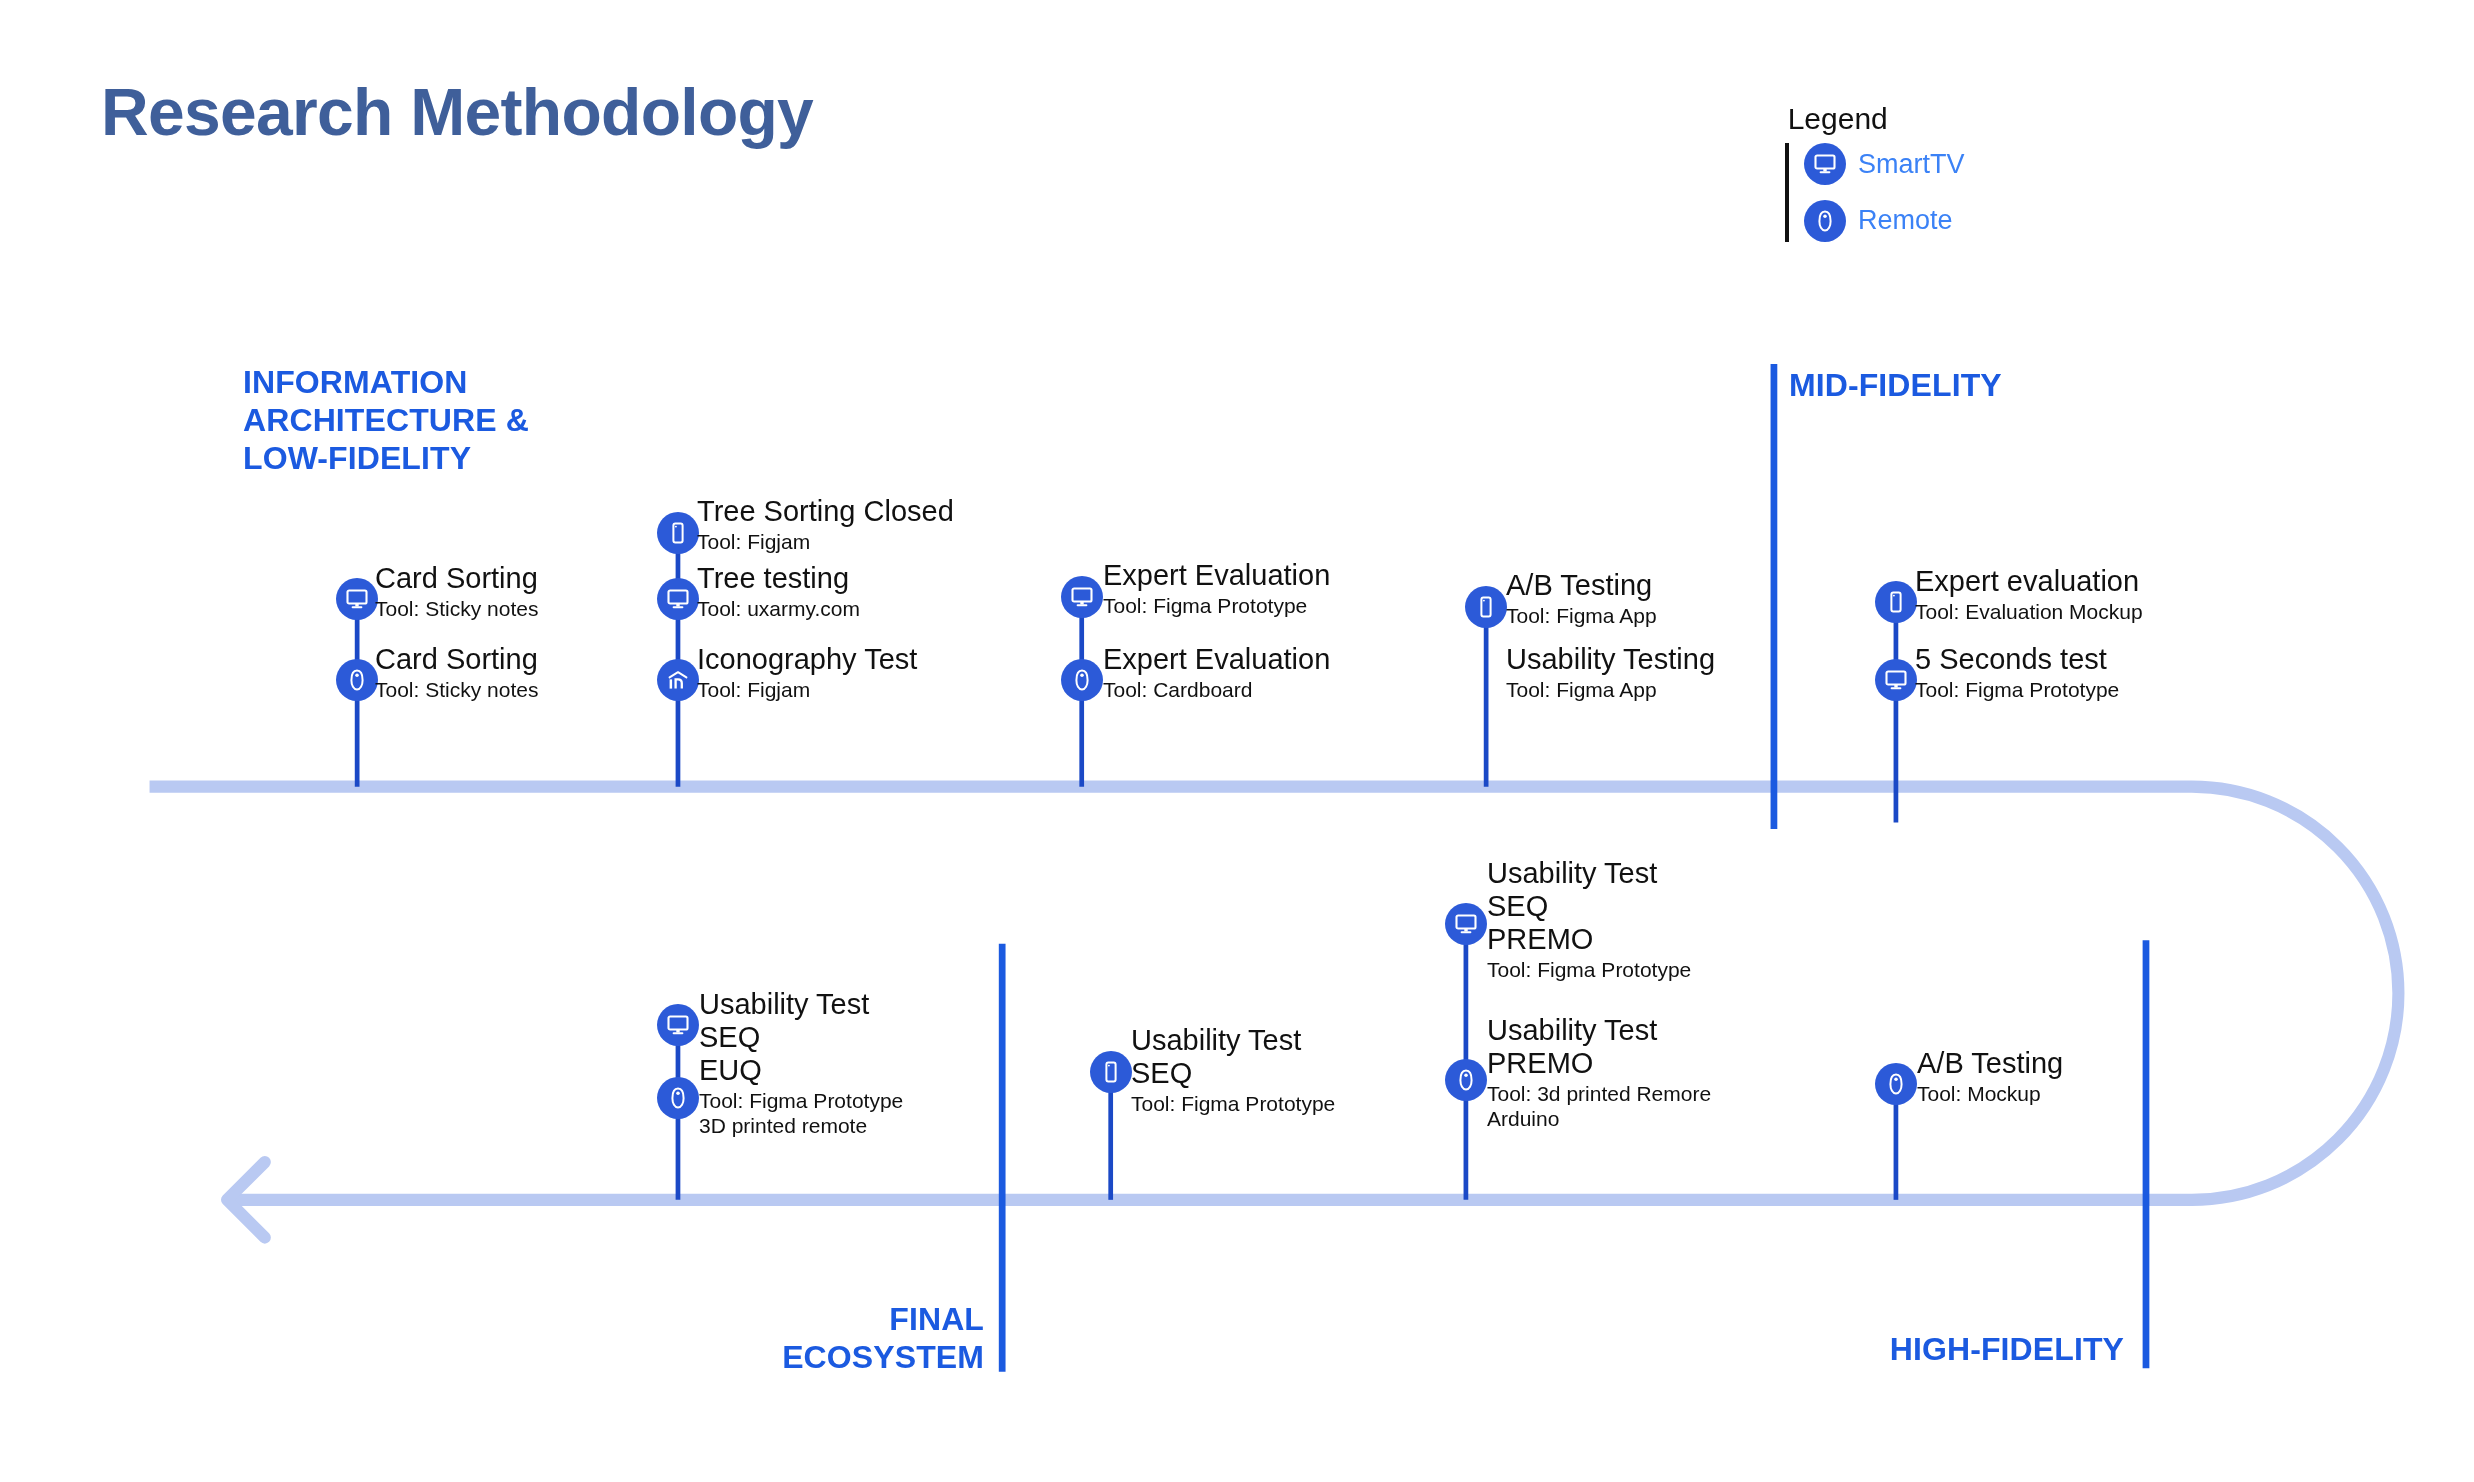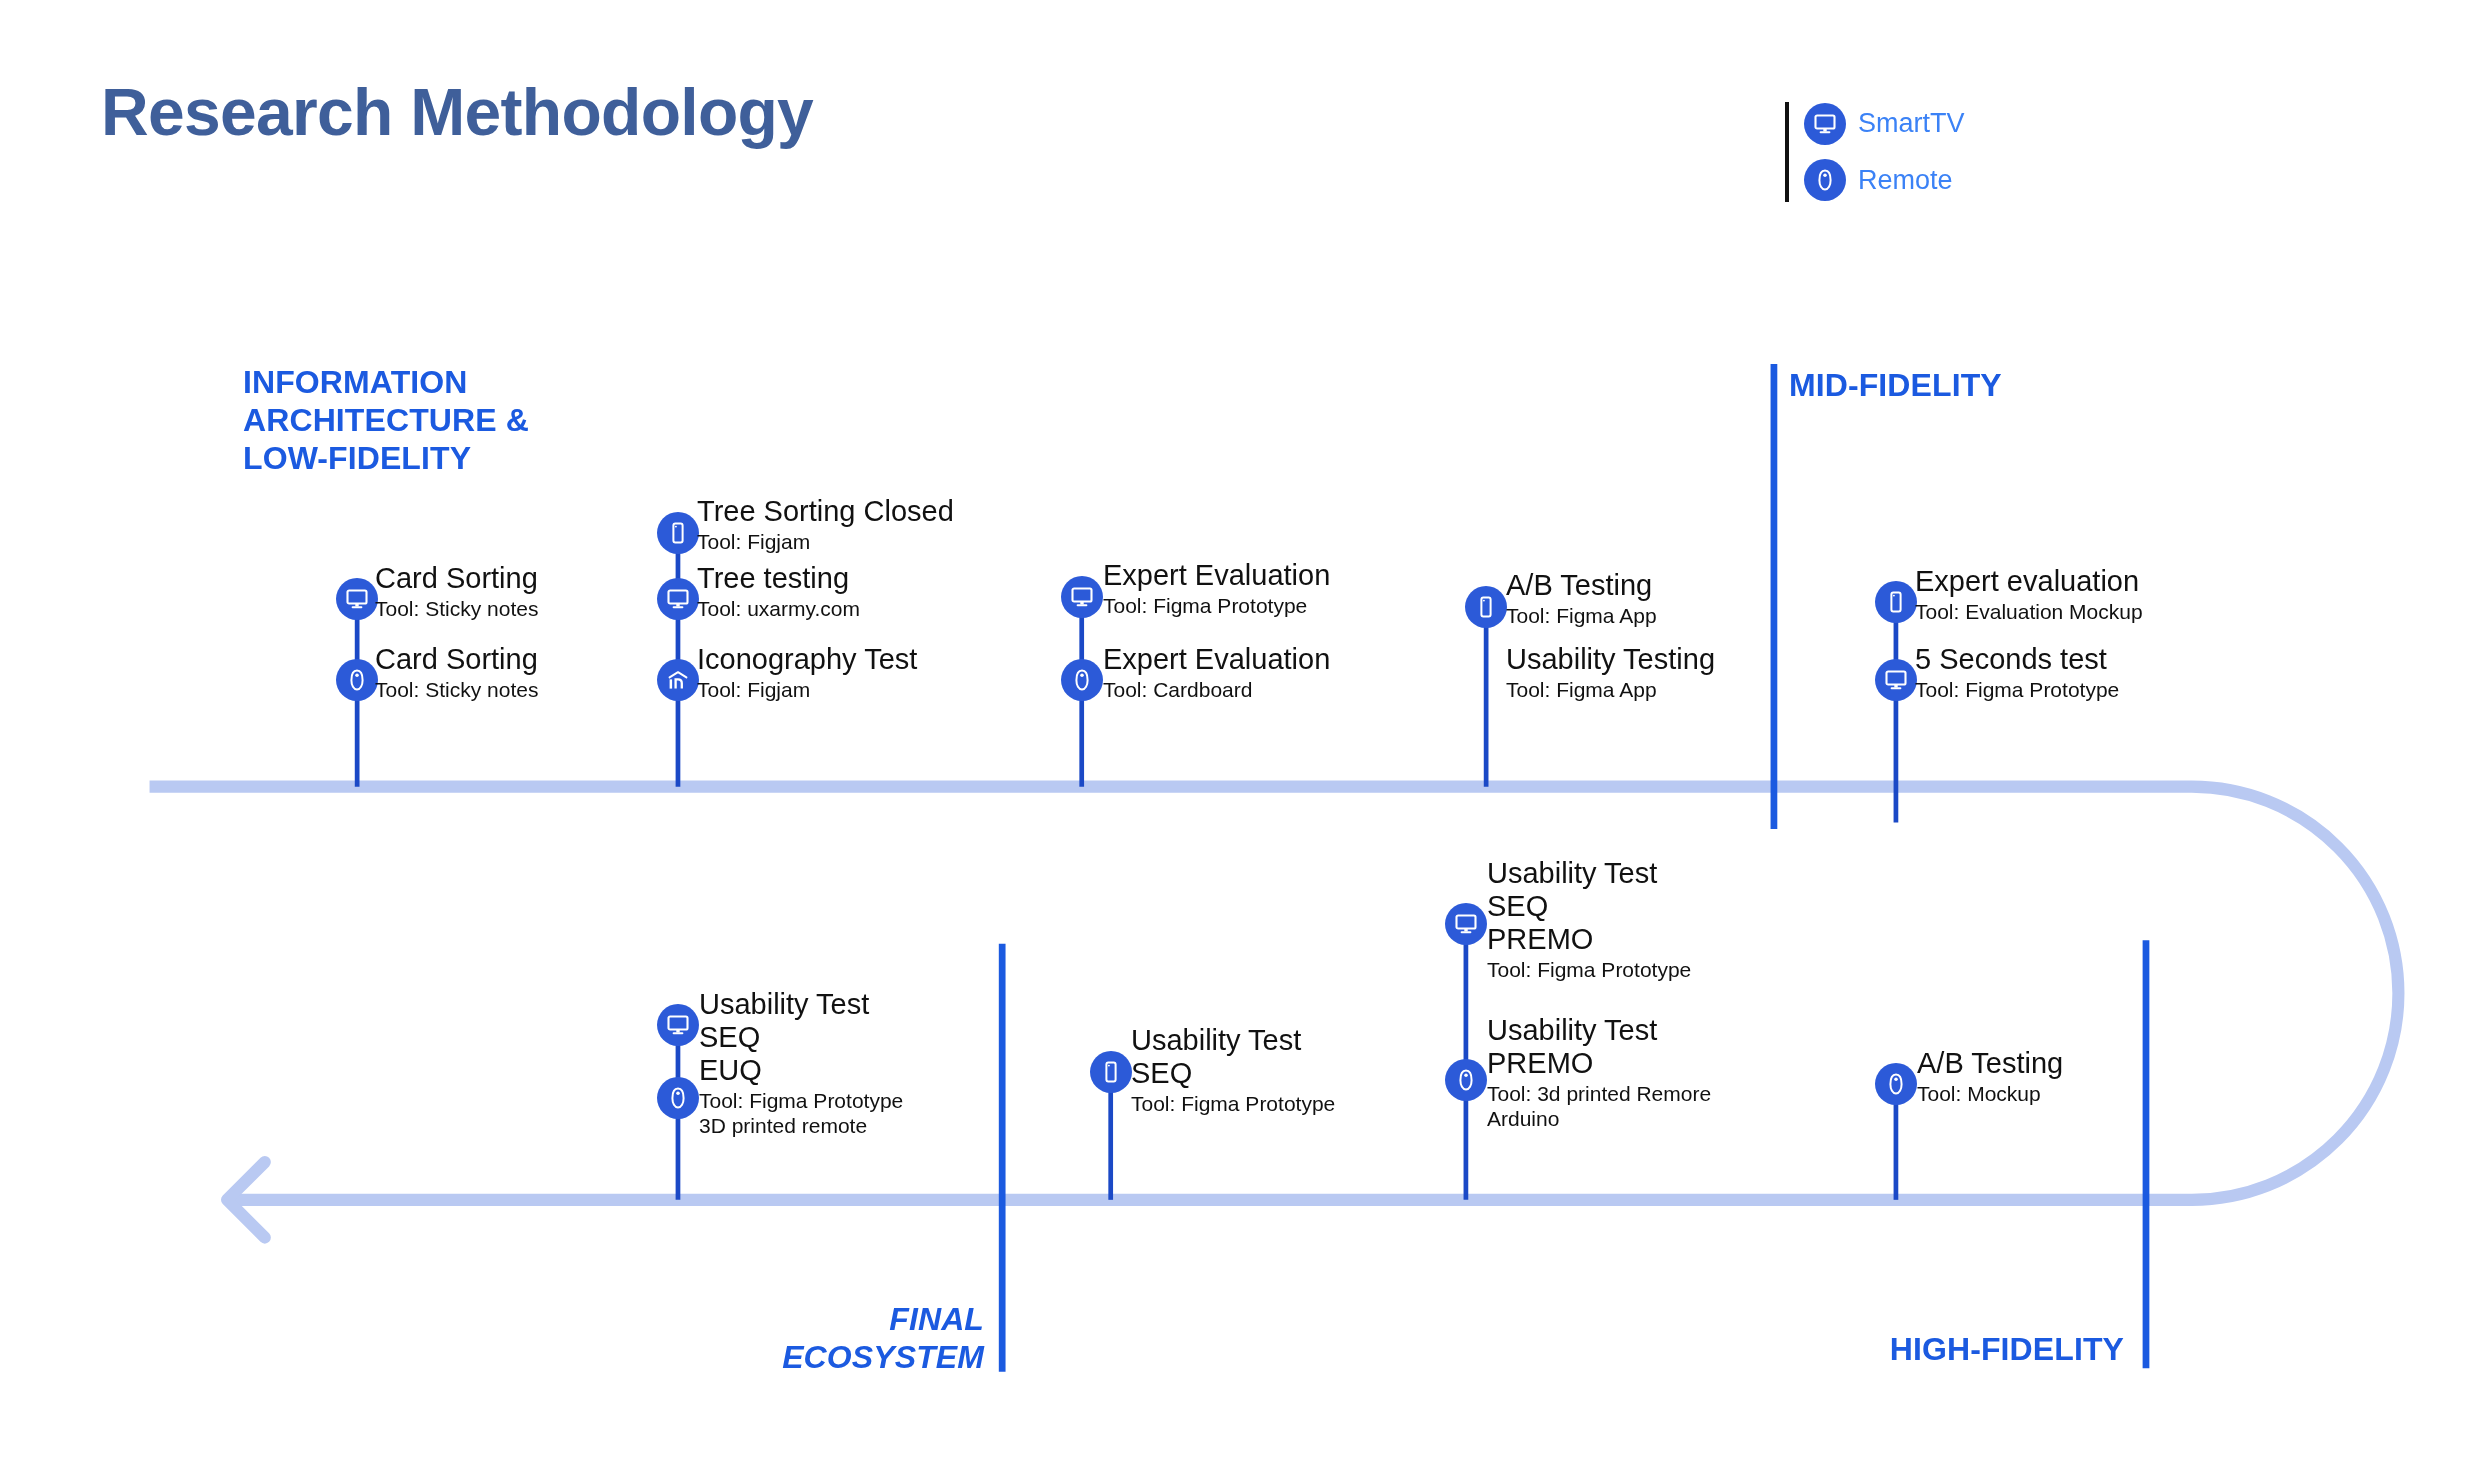--- a/index.html
+++ b/index.html
@@ -119,20 +119,21 @@
   }
 </style>
 </head>
 <body>
 
 <div id="canvas">
 
   <div id="page-title">Research Methodology</div>
 
   <div id="legend">
+    <div id="legend-title">Legend</div>
     <div id="legend-body">
 
       <div class="legend-col col1">
 
         <div class="legend-row">
           <span class="badge">
             <svg width="24" height="24" viewBox="0 0 24 24" aria-hidden="true">
               <rect x="2.5" y="3.5" width="19" height="13" rx="1.6" fill="none" stroke="#ffffff" stroke-width="2.1"></rect>
               <rect x="10.3" y="16.8" width="3.4" height="2.7" fill="#ffffff"></rect>
               <rect x="6.6" y="19.2" width="10.8" height="2.1" rx="1" fill="#ffffff"></rect>
@@ -175,21 +176,21 @@
       <line x1="1636" y1="1591" x2="1636" y2="1780" stroke="#1b49c6" stroke-width="7"></line>
       <line x1="2163" y1="1371" x2="2163" y2="1780" stroke="#1b49c6" stroke-width="7"></line>
       <line x1="2801" y1="1609" x2="2801" y2="1780" stroke="#1b49c6" stroke-width="7"></line>
     </svg>
 
   <div id="overlay">
       <div class="phase-label" style="left: 235px; top: 364px;">INFORMATION
 ARCHITECTURE &amp;
 LOW-FIDELITY</div>
       <div class="phase-label" style="left: 1781px; top: 367px;">MID-FIDELITY</div>
-      <div class="phase-label align-right" style="left: 760px; top: 1301px; width: 216px; font-style: italic;">FINAL
+      <div class="phase-label align-right" style="left: 760px; top: 1301px; width: 216px;">FINAL
 ECOSYSTEM</div>
       <div class="phase-label align-right" style="left: 1671px; top: 1331px; width: 445px;">HIGH-FIDELITY</div>
       <div class="node" style="left: 328px; top: 578px;">
         <span class="badge">
           <svg width="24" height="24" viewBox="0 0 24 24">
             <rect x="2.5" y="3.5" width="19" height="13" rx="1.6" fill="none" stroke="#fff" stroke-width="2.1"></rect>
                    <rect x="10.3" y="16.8" width="3.4" height="2.7" fill="#fff"></rect>
                    <rect x="6.6" y="19.2" width="10.8" height="2.1" rx="1" fill="#fff"></rect>
           </svg>
         </span>

